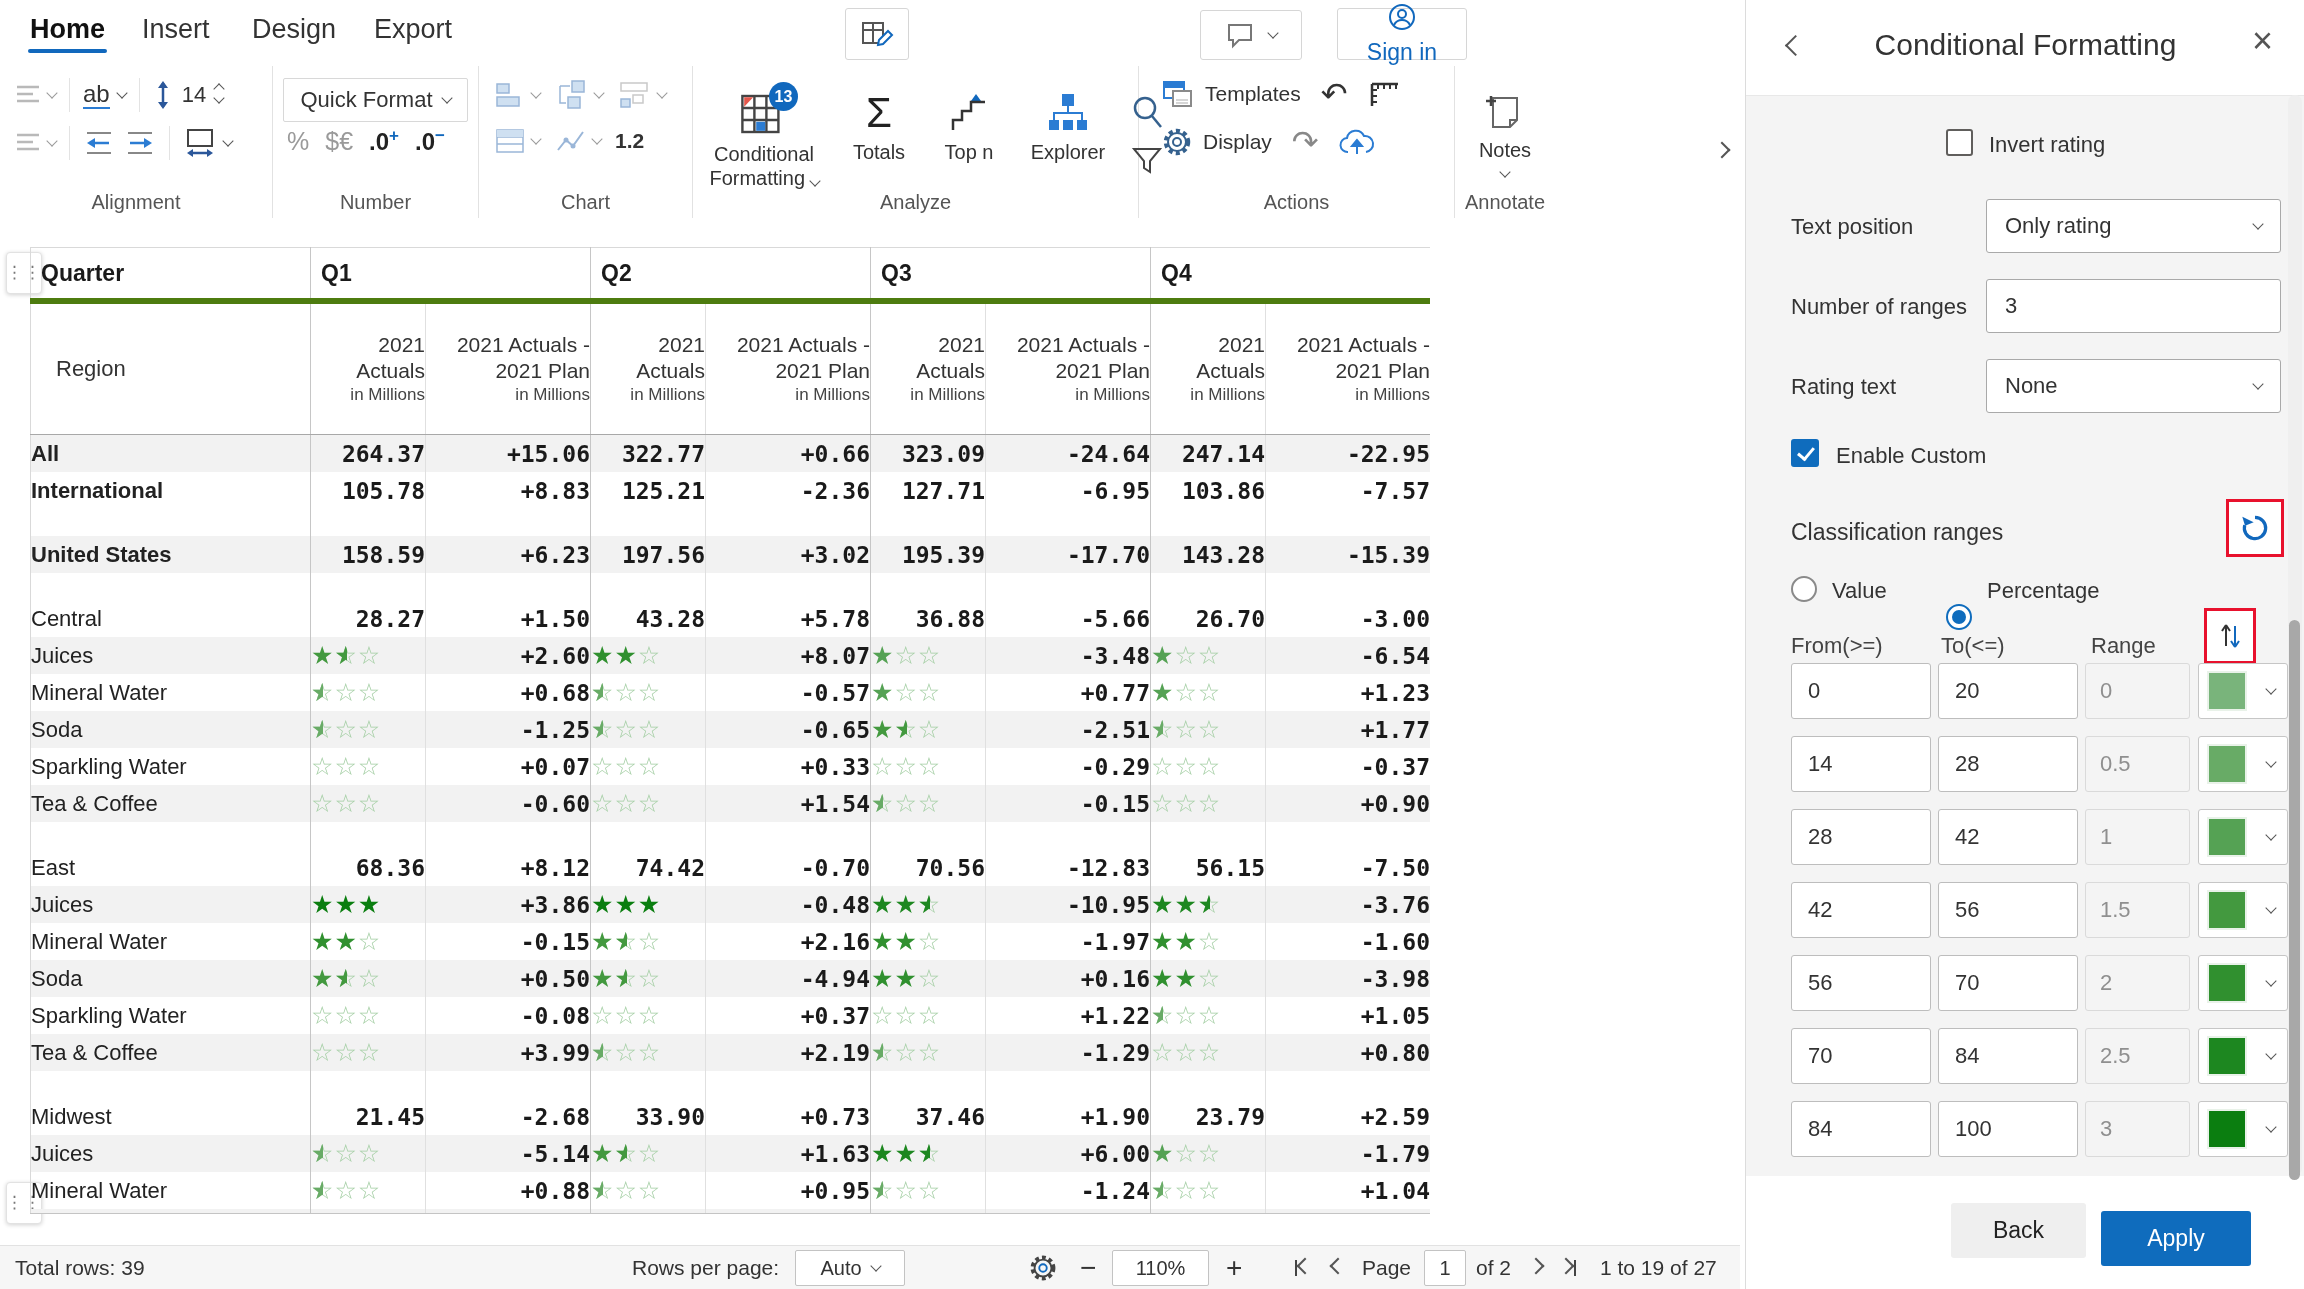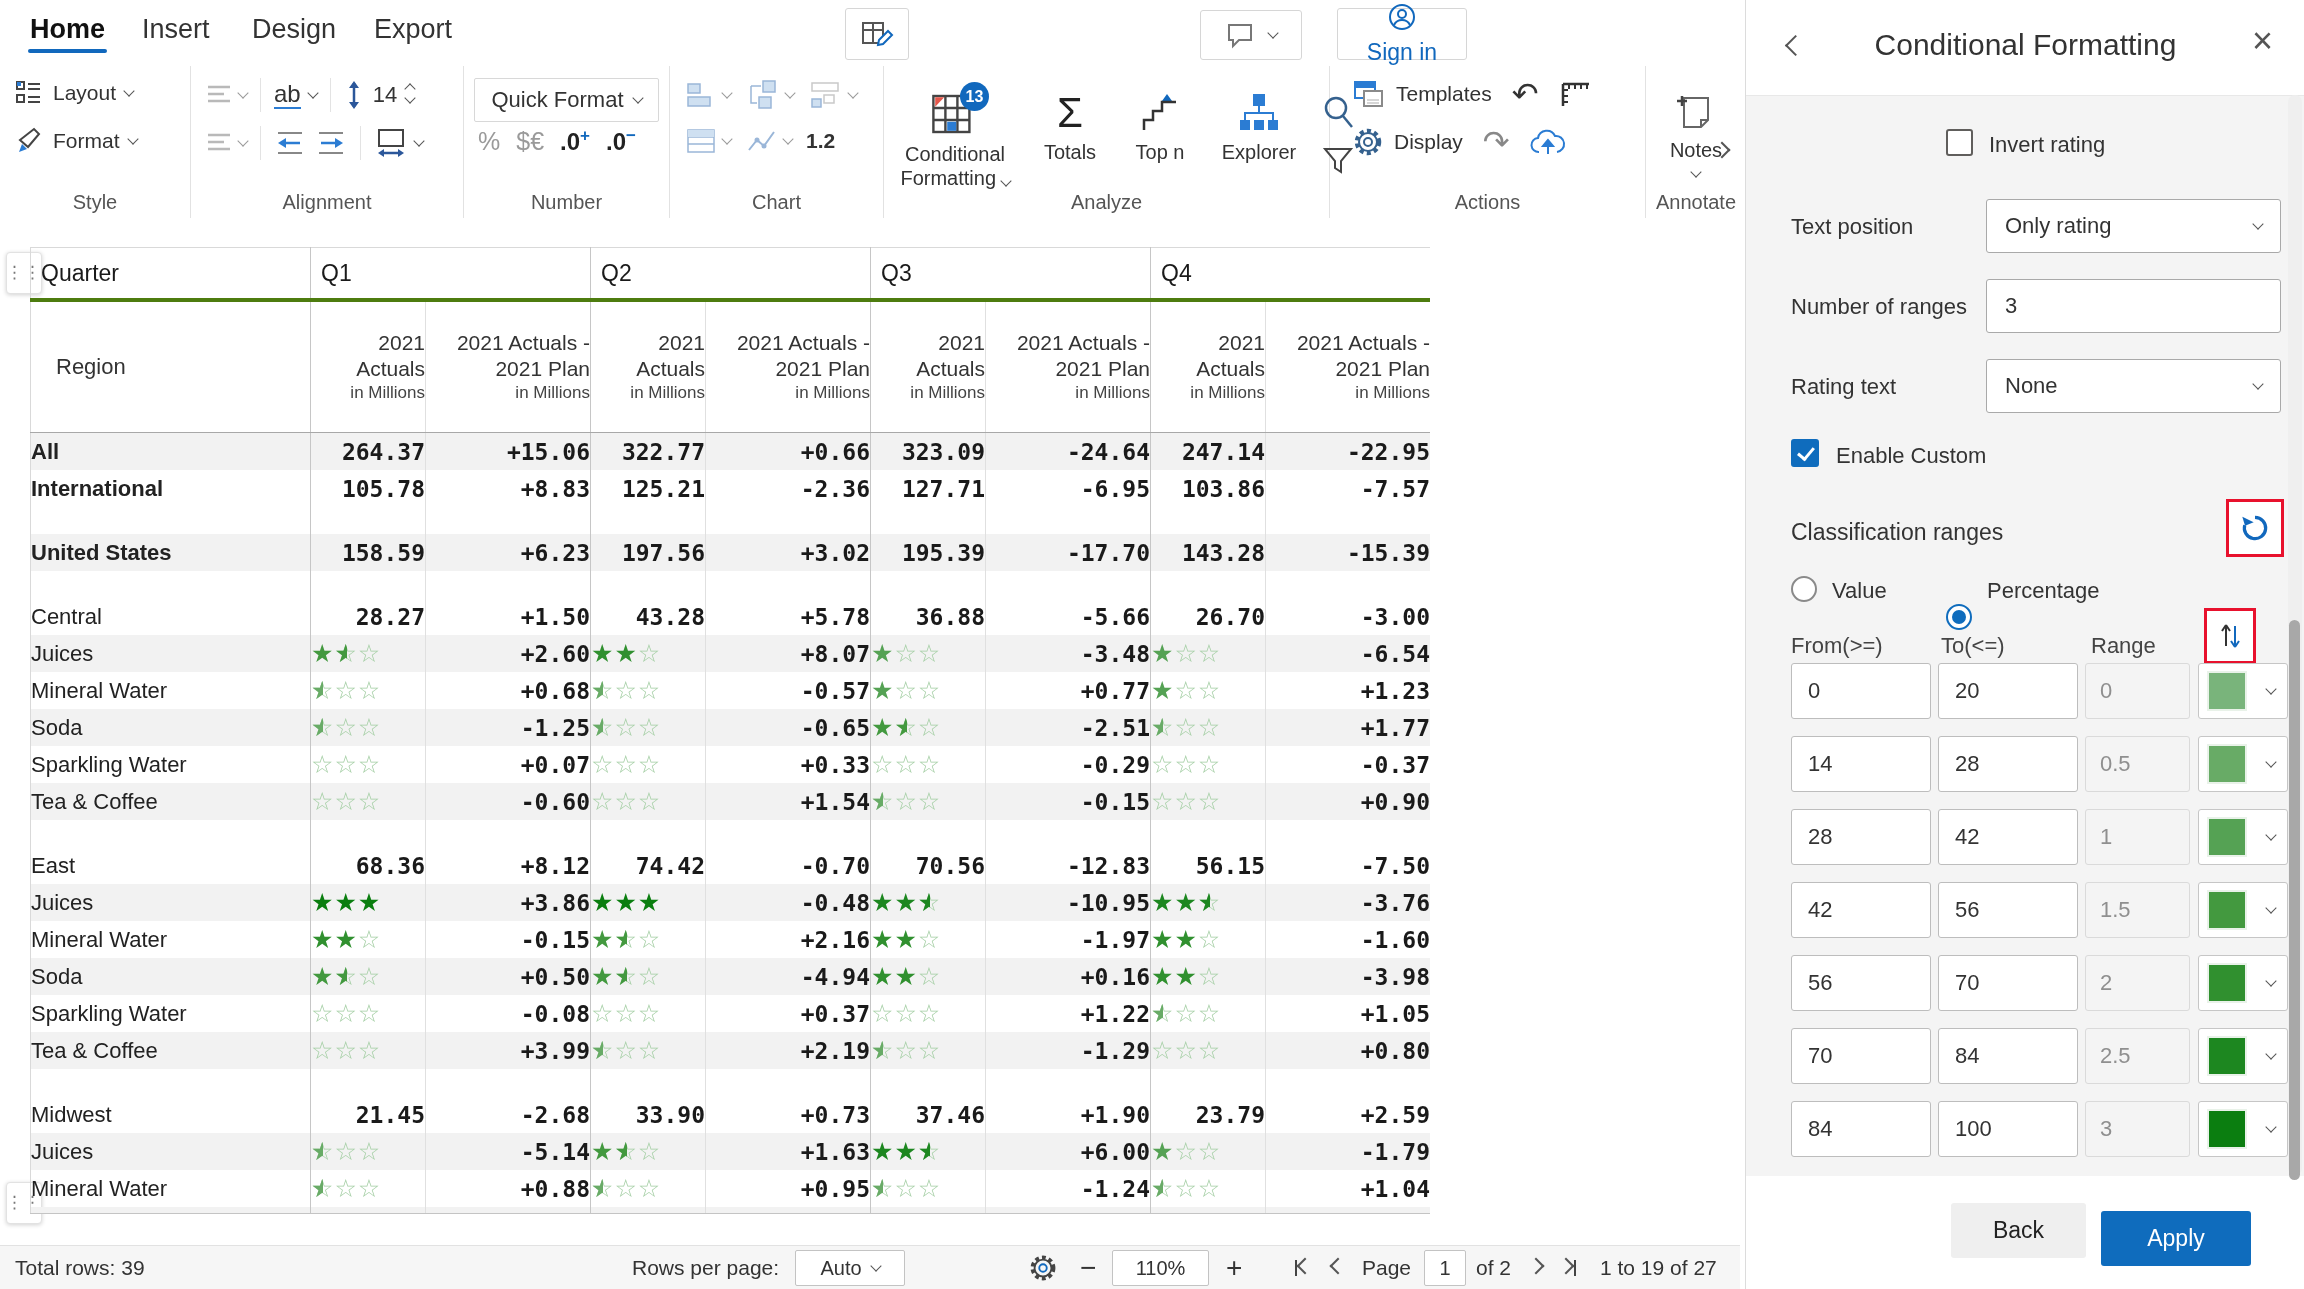--- a/index.html
+++ b/index.html
@@ -49,21 +49,21 @@
 
   
   .dots{position:absolute;width:34px;height:40px;background:#fff;border:1px solid #e2e2e2;border-radius:4px;
         box-shadow:0 1px 4px rgba(0,0,0,.18);color:#777;font-size:17px;letter-spacing:1px;
         display:flex;align-items:center;justify-content:center;line-height:8px;}
   .tablewrap{position:absolute;left:30px;top:247px;width:1400px;height:966px;overflow:hidden;border-bottom:1px solid #c4c4c4;}
   table.grid{border-collapse:collapse;table-layout:fixed;width:1400px;border:1px solid #d9d9d9;}
   .grid td{padding:0;vertical-align:middle;}
   .grid .gs{border-left:1px solid #c6c6c6;}
   .grid .ps{border-left:1px solid #e0e0e0;}
-  .hr1 td{height:50px;font-size:23px;font-weight:normal;color:#1a1a1a;border-bottom:4px solid #4d7c0f;padding-left:10px;}
+  .hr1 td{height:50px;font-size:23px;font-weight:bold;color:#1a1a1a;border-bottom:6px solid #4d7c0f;padding-left:10px;}
   .hr2 td{height:130px;border-bottom:1px solid #a8a8a8;vertical-align:middle;}
   .hr2 .regionh{font-size:22px;color:#333;padding-left:25px;font-weight:normal;}
   .sub{text-align:right;padding-right:13px;}
   .s1{font-size:21px;color:#333;line-height:26px;}
   .s2{font-size:17px;color:#444;line-height:22px;}
   .dr td{height:37px;}
   .dr.odd{background:#f2f2f2;}
   .gap td{height:27px;background:#fff;}
   .lab{font-size:22px;color:#222;white-space:nowrap;overflow:hidden;}
   .lab.b{font-weight:bold;}
@@ -147,41 +147,20 @@
           <circle cx="14" cy="11" r="4" fill="none" stroke="#1168bd" stroke-width="2"></circle>
           <path d="M6 22c2-4 5-5 8-5s6 1 8 5" fill="none" stroke="#1168bd" stroke-width="2"></path>
         </svg>
         <span>Sign in</span>
       </span>
     </div>
   </div>
 
   <div class="rgroups">
 
-    <div class="grp" style="width:190px;">
-      <div class="rowA">
-        <svg width="30" height="30" viewBox="0 0 30 30">
-          <rect x="3" y="4" width="7" height="7" fill="none" stroke="#444" stroke-width="2"></rect>
-          <rect x="3" y="17" width="7" height="7" fill="none" stroke="#444" stroke-width="2"></rect>
-          <path d="M14 6h12M14 11h12M14 19h12M14 24h12" stroke="#444" stroke-width="2"></path>
-          <rect x="3" y="4" width="4" height="4" fill="#2b7cd3"></rect>
-        </svg>
-        <span class="ritxt">Layout</span>
-        <i class="cv sm"></i>
-      </div>
-      <div class="rowB">
-        <svg width="30" height="30" viewBox="0 0 30 30">
-          <path d="M6 14L20 3l5 5-11 13z" fill="none" stroke="#444" stroke-width="2"></path>
-          <path d="M8 18l-3 8 8-3z" fill="#2b7cd3"></path>
-        </svg>
-        <span class="ritxt">Format</span>
-        <i class="cv sm"></i>
-      </div>
-      <div class="lbl">Style</div>
-    </div>
 
     <div class="grp" style="width:272px;">
       <div class="rowA">
         <span style="display:flex;align-items:center;gap:6px;">
           <svg width="28" height="26" viewBox="0 0 28 26">
             <path d="M3 5h22M3 12h16M3 19h22" stroke="#b9b9b9" stroke-width="2.5"></path>
           </svg>
             <i class="cv sm gray"></i>
         </span>
         <span class="minisep"></span>

